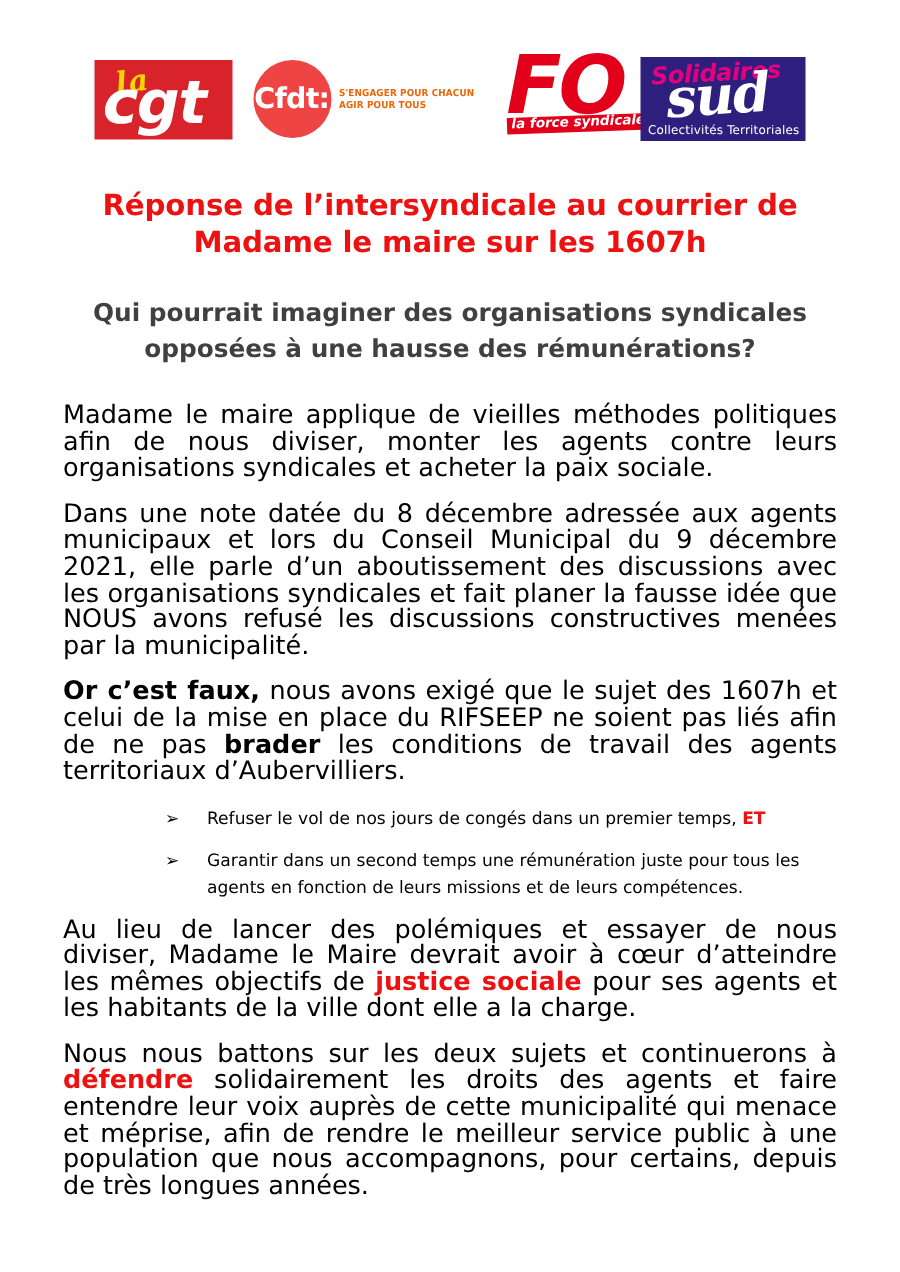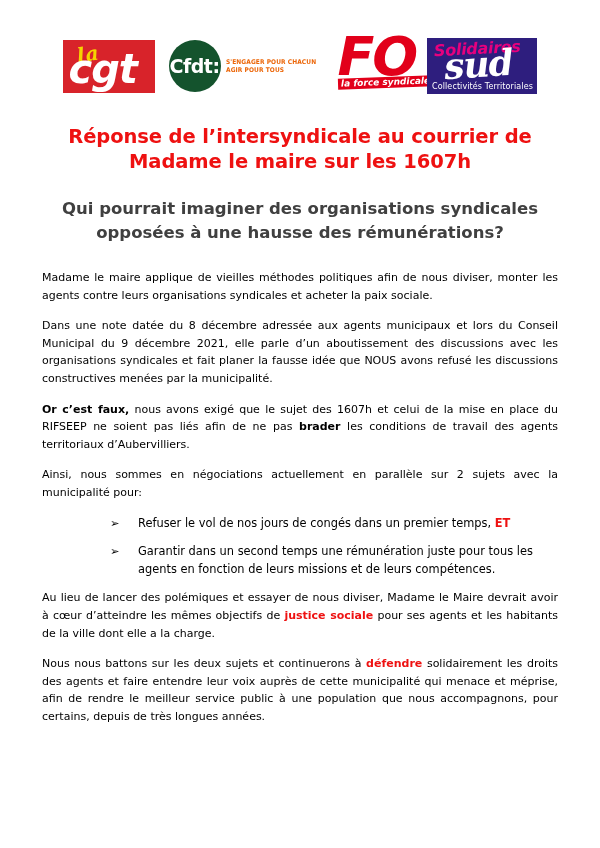--- a/index.html
+++ b/index.html
@@ -72,21 +72,21 @@
   .logo-cfdt {
     display: flex;
     align-items: center;
     gap: 5px;
     flex: none;
   }
   .cfdt-circle {
     width: 52px;
     height: 52px;
     border-radius: 50%;
-    background: #14532d;
+    background: #ef4444;
     position: relative;
     flex: none;
   }
   .cfdt-circle span {
     position: absolute;
     left: 50%;
     top: 50%;
     transform: translate(-50%, -50%);
     color: #ffffff;
     font-weight: bold;
@@ -200,21 +200,21 @@
     font-weight: bold;
     font-size: 16.5px;
     line-height: 24px;
     text-align: center;
     margin: 23px 40px 0 40px;
   }
   .body-wrap {
     margin: 24px 42px 0 42px;
   }
   p.para {
-    font-size: 11px;
+    font-size: 17px;
     line-height: 17.6px;
     text-align: justify;
     margin: 0 0 13px 0;
   }
   .gap-before {
     margin-top: 24px;
   }
   .bullets {
     margin: 9px 0 9px 0;
     padding: 0;
@@ -293,21 +293,20 @@
   <div class="body-wrap">
 
     <p class="para">Madame le maire applique de vieilles méthodes politiques afin de nous diviser, monter les agents contre leurs organisations syndicales et acheter la paix sociale.</p>
 
     <p class="para">Dans une note datée du 8 décembre adressée aux agents municipaux et lors du Conseil Municipal du 9 décembre 2021, elle parle d’un aboutissement des discussions avec les organisations syndicales et fait planer la fausse idée que NOUS avons refusé les discussions constructives menées par la municipalité.</p>
 
     <p class="para">
       <b>Or c’est faux,</b><span> nous avons exigé que le sujet des 1607h et celui de la mise en place du RIFSEEP ne soient pas liés afin de ne pas </span><b>brader</b><span> les conditions de travail des agents territoriaux d’Aubervilliers.</span>
     </p>
 
-    <p class="para gap-before">Ainsi, nous sommes en négociations actuellement en parallèle sur 2 sujets avec la municipalité pour:</p>
 
     <ul class="bullets">
       <li>
         <span class="arrow">➢</span><span>Refuser le vol de nos jours de congés dans un premier temps, </span><span class="red-bold">ET</span>
       </li>
       <li>
         <span class="arrow">➢</span><span>Garantir dans un second temps une rémunération juste pour tous les agents en fonction de leurs missions et de leurs compétences.</span>
       </li>
     </ul>
 

